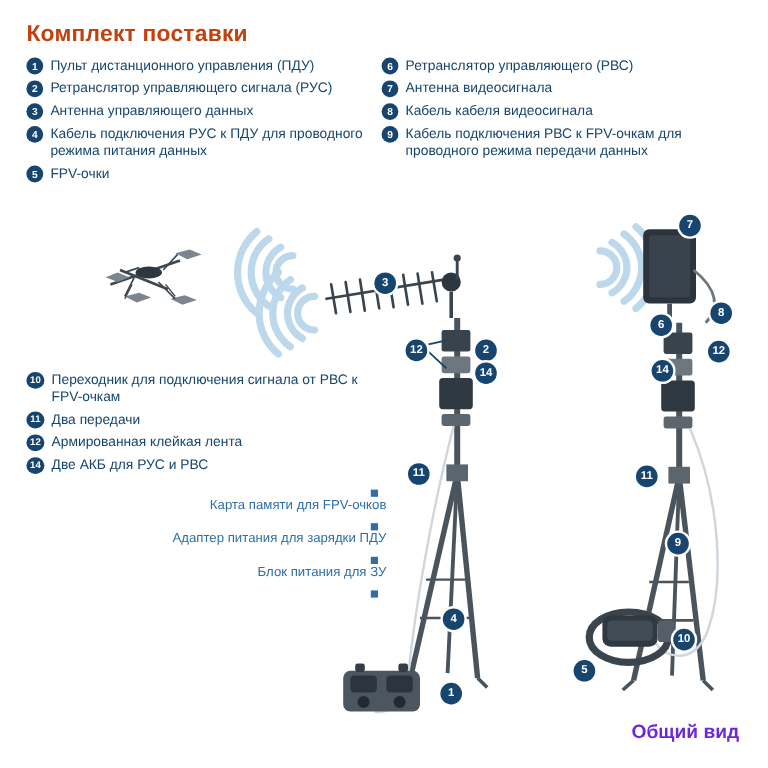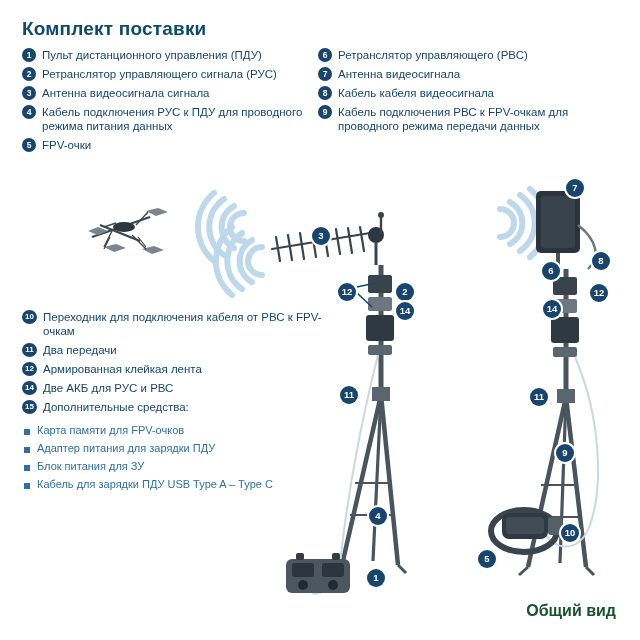--- a/index.html
+++ b/index.html
@@ -19,21 +19,21 @@
     position: relative;
     width: 640px;
     height: 640px;
   }
   .title {
     position: absolute;
     left: 22px;
     top: 18px;
     font-size: 19px;
     font-weight: bold;
-    color: #0c4a6e;
+    color: #c2410c;
     letter-spacing: 0.2px;
   }
   .list {
     position: absolute;
   }
   .list-col-left { left: 22px; top: 48px; width: 290px; }
   .list-col-right { left: 318px; top: 48px; width: 300px; }
   .item {
     display: flex;
     align-items: flex-start;
@@ -64,26 +64,27 @@
     flex: 1 1 auto;
   }
   .list2 {
     position: absolute;
     left: 22px;
     top: 310px;
     width: 300px;
   }
   .sub {
     display: flex;
-    align-items: center;
+    align-items: flex-end;
     margin-bottom: 4px;
     font-size: 11px;
     line-height: 14px;
     color: #2f6fa5;
     padding-left: 2px;
+    flex-direction: column;
   }
   .bullet {
     flex: 0 0 auto;
     width: 6px;
     height: 6px;
     background: #2f6fa5;
     margin-right: 7px;
     margin-top: 4px;
   }
   .art {
@@ -92,21 +93,21 @@
     top: 165px;
     width: 640px;
     height: 460px;
   }
   .overall {
     position: absolute;
     right: 24px;
     bottom: 20px;
     font-size: 16px;
     font-weight: bold;
-    color: #14532d;
+    color: #6d28d9;
   }
   .callout {
     position: absolute;
     width: 20px;
     height: 20px;
     border-radius: 50%;
     background: #17456e;
     color: #fff;
     font-size: 10.5px;
     font-weight: bold;
@@ -127,21 +128,21 @@
     <div class="item">
       <div class="num">1</div>
       <div class="item-text">Пульт дистанционного управления (ПДУ)</div>
     </div>
     <div class="item">
       <div class="num">2</div>
       <div class="item-text">Ретранслятор управляющего сигнала (РУС)</div>
     </div>
     <div class="item">
       <div class="num">3</div>
-      <div class="item-text">Антенна видеосигнала сигнала</div>
+      <div class="item-text">Антенна управляющего данных</div>
     </div>
     <div class="item">
       <div class="num">4</div>
       <div class="item-text">Кабель подключения РУС к ПДУ для проводного режима питания данных</div>
     </div>
     <div class="item">
       <div class="num">5</div>
       <div class="item-text">FPV-очки</div>
     </div>
   </div>
@@ -161,56 +162,51 @@
     </div>
     <div class="item">
       <div class="num">9</div>
       <div class="item-text">Кабель подключения РВС к FPV-очкам для проводного режима передачи данных</div>
     </div>
   </div>
 
   <div class="list2">
     <div class="item">
       <div class="num wide">10</div>
-      <div class="item-text">Переходник для подключения кабеля от РВС к FPV-очкам</div>
+      <div class="item-text">Переходник для подключения сигнала от РВС к FPV-очкам</div>
     </div>
     <div class="item">
       <div class="num wide">11</div>
       <div class="item-text">Два передачи</div>
     </div>
     <div class="item">
       <div class="num wide">12</div>
       <div class="item-text">Армированная клейкая лента</div>
     </div>
     <div class="item">
       <div class="num wide">14</div>
       <div class="item-text">Две АКБ для РУС и РВС</div>
-    </div>
-    <div class="item">
-      <div class="num wide">15</div>
-      <div class="item-text">Дополнительные средства:</div>
     </div>
 
     <div style="height:4px"></div>
 
     <div class="sub">
       <div class="bullet"></div>
       <div>Карта памяти для FPV-очков</div>
     </div>
     <div class="sub">
       <div class="bullet"></div>
       <div>Адаптер питания для зарядки ПДУ</div>
     </div>
     <div class="sub">
       <div class="bullet"></div>
       <div>Блок питания для ЗУ</div>
     </div>
     <div class="sub">
       <div class="bullet"></div>
-      <div>Кабель для зарядки ПДУ USB Type A – Type C</div>
     </div>
   </div>
 
   <svg class="art" viewBox="0 0 640 460">
 
     <g fill="none" stroke="#bcd8ea" stroke-width="6" stroke-linecap="round">
       <path d="M214 28 A 44 44 0 0 0 214 96"></path>
       <path d="M224 34 A 34 34 0 0 0 224 90"></path>
       <path d="M234 41 A 24 24 0 0 0 234 83"></path>
       <path d="M244 48 A 14 14 0 0 0 244 76"></path>

